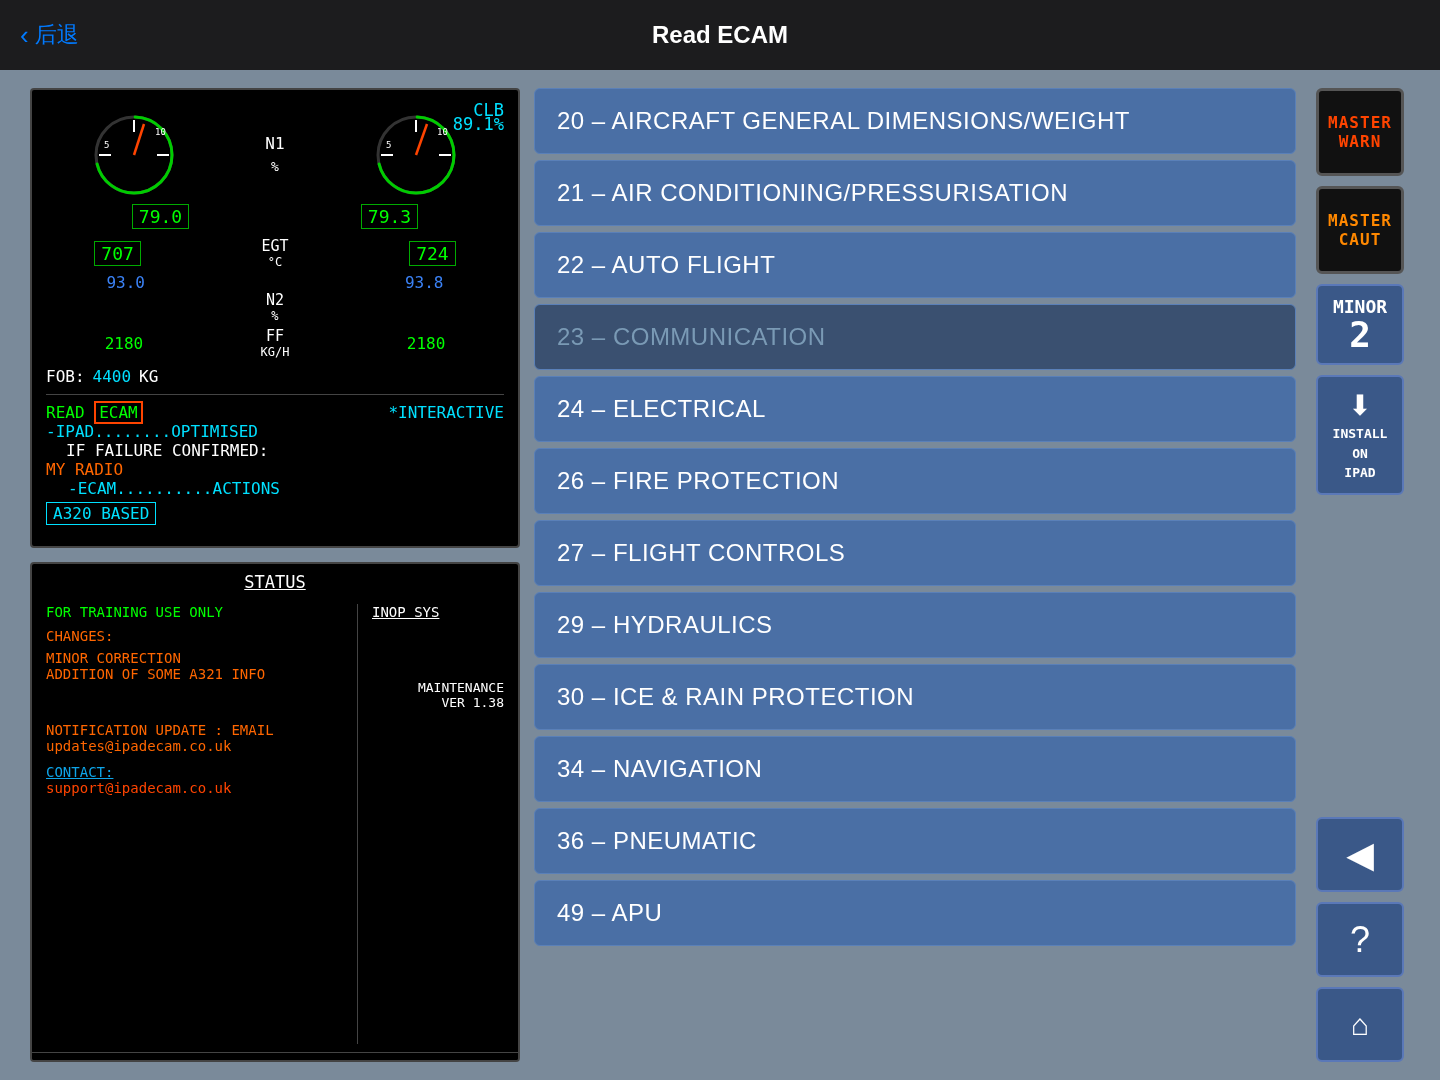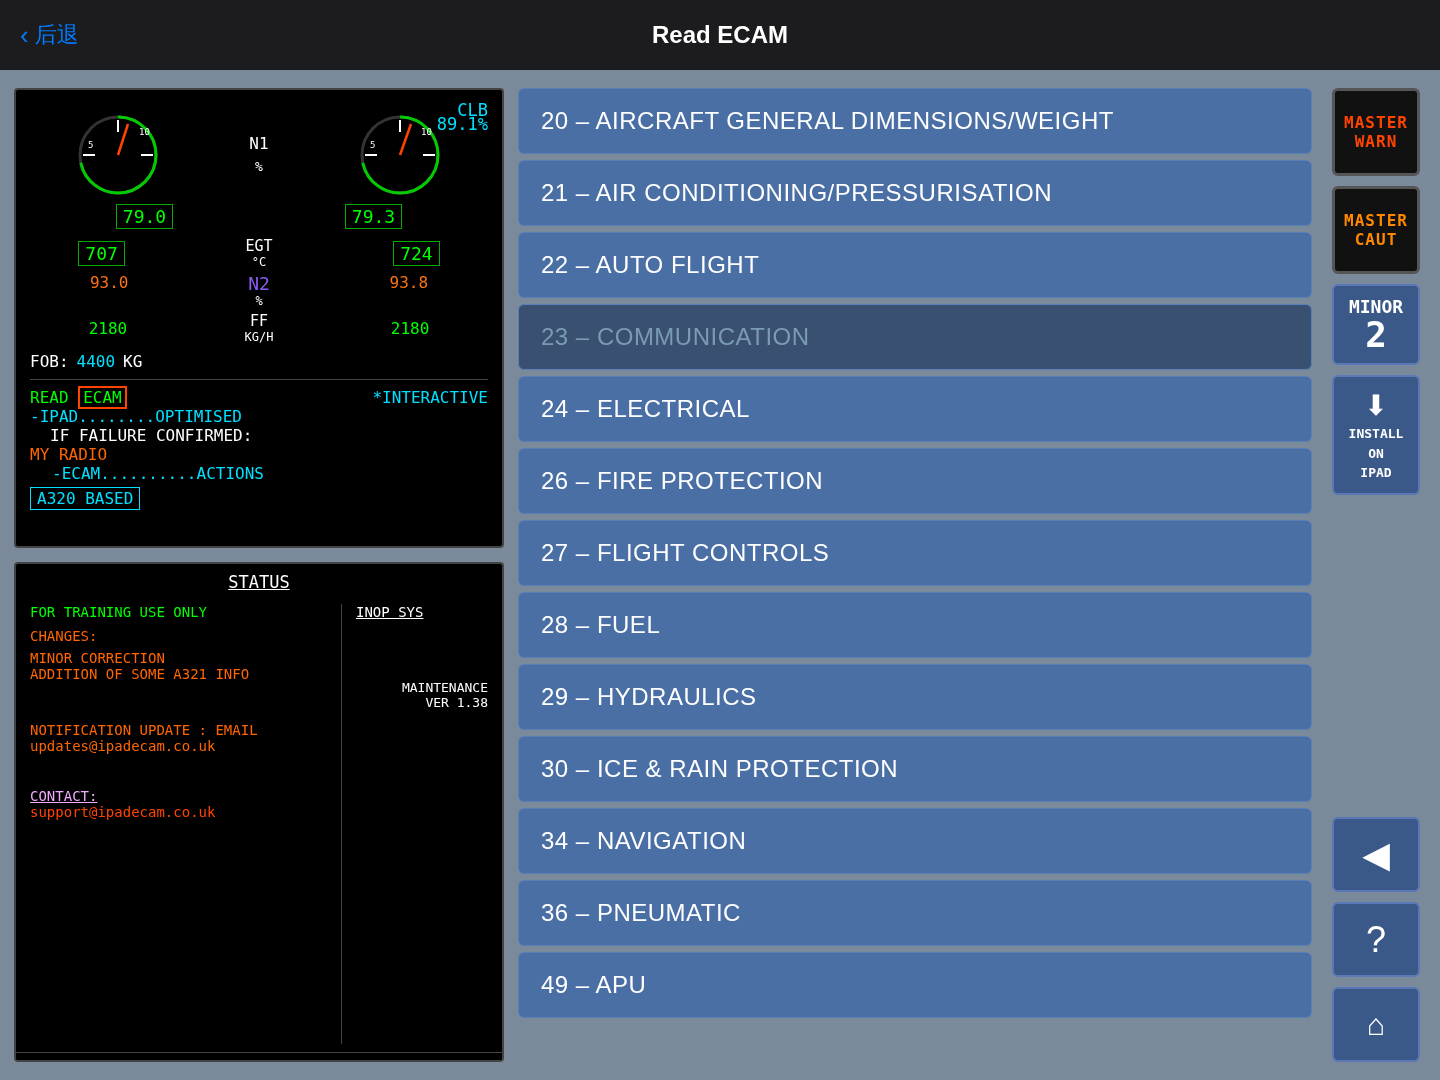--- a/index.html
+++ b/index.html
@@ -39,21 +39,21 @@
       color: white;
       font-size: 24px;
       font-weight: 600;
     }
 
     
     .main-content {
       display: flex;
       width: 100%;
       height: calc(1080px - 70px);
-      padding: 18px 14px;
+      padding: 18px 30px;
       gap: 14px;
     }
 
     
     .left-panel {
       display: flex;
       flex-direction: column;
       width: 490px;
       gap: 14px;
       flex-shrink: 0;
@@ -155,26 +155,27 @@
       margin-top: 4px;
       align-items: flex-start;
     }
 
     .n2-section {
       display: flex;
       flex-direction: column;
       align-items: center;
     }
     .n2-label {
-      color: #8b5cf6;
-      font-size: 18px;
-      font-family: monospace;
+      color: #ffffff;
+      font-size: 15px;
+      font-family: monospace;
+      margin-top: 18px;
     }
     .n2-val {
-      color: #f97316;
+      color: #3b82f6;
       font-size: 16px;
       font-family: monospace;
     }
 
     .ff-section {
       display: flex;
       flex-direction: column;
       align-items: center;
     }
     .ff-label {
@@ -292,21 +293,21 @@
       width: 160px;
       padding: 8px 14px;
       font-family: monospace;
       font-size: 14px;
     }
     .training-text { color: #00ff00; }
     .changes-label { color: #ff6600; }
     .minor-text { color: #ff6600; }
     .notify-text { color: #ff6600; }
     .email-text { color: #ff6600; }
-    .contact-label { color: #f0abfc; text-decoration: underline; margin-top: 24px; }
+    .contact-label { color: #0ea5e9; text-decoration: underline; }
     .support-text { color: #ff4400; }
     .inop-label { color: white; text-decoration: underline; }
 
     
     .bottom-row {
       background: #000;
       border-top: 1px solid #444;
       padding: 6px 14px;
       display: flex;
       align-items: center;
@@ -697,21 +698,20 @@
 
   <div class="menu-panel" id="menu-panel">
 
   <div class="menu-item"><span class="menu-item-text">20 – AIRCRAFT GENERAL DIMENSIONS/WEIGHT</span></div>
       <div class="menu-item"><span class="menu-item-text">21 – AIR CONDITIONING/PRESSURISATION</span></div>
       <div class="menu-item"><span class="menu-item-text">22 – AUTO FLIGHT</span></div>
       <div class="menu-item disabled"><span class="menu-item-text">23 – COMMUNICATION</span></div>
       <div class="menu-item"><span class="menu-item-text">24 – ELECTRICAL</span></div>
       <div class="menu-item"><span class="menu-item-text">26 – FIRE PROTECTION</span></div>
       <div class="menu-item"><span class="menu-item-text">27 – FLIGHT CONTROLS</span></div>
-      <div class="menu-item"><span class="menu-item-text">28 – FUEL</span></div>
       <div class="menu-item"><span class="menu-item-text">29 – HYDRAULICS</span></div>
       <div class="menu-item"><span class="menu-item-text">30 – ICE &amp; RAIN PROTECTION</span></div>
       <div class="menu-item"><span class="menu-item-text">34 – NAVIGATION</span></div>
       <div class="menu-item"><span class="menu-item-text">36 – PNEUMATIC</span></div>
       <div class="menu-item"><span class="menu-item-text">49 – APU</span></div>
     </div>
 
   <div class="right-sidebar">
     <div class="master-warn-btn">
       <span class="master-warn-text">MASTER</span>

